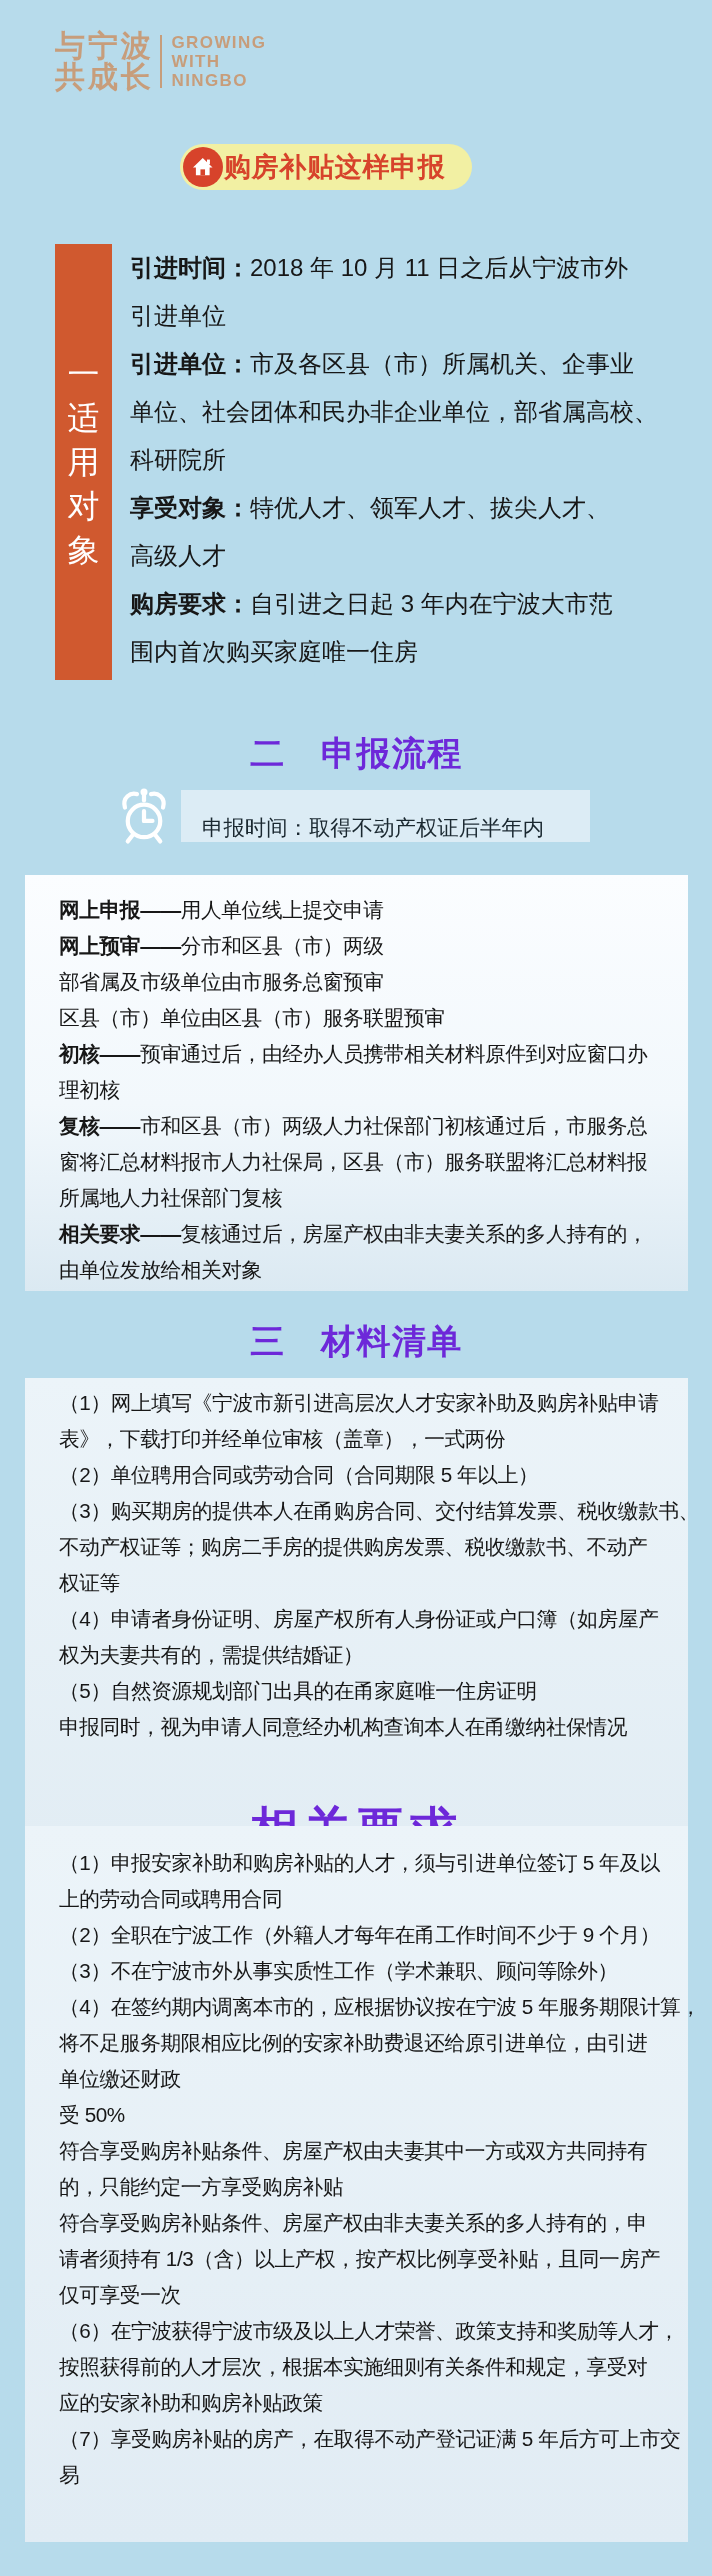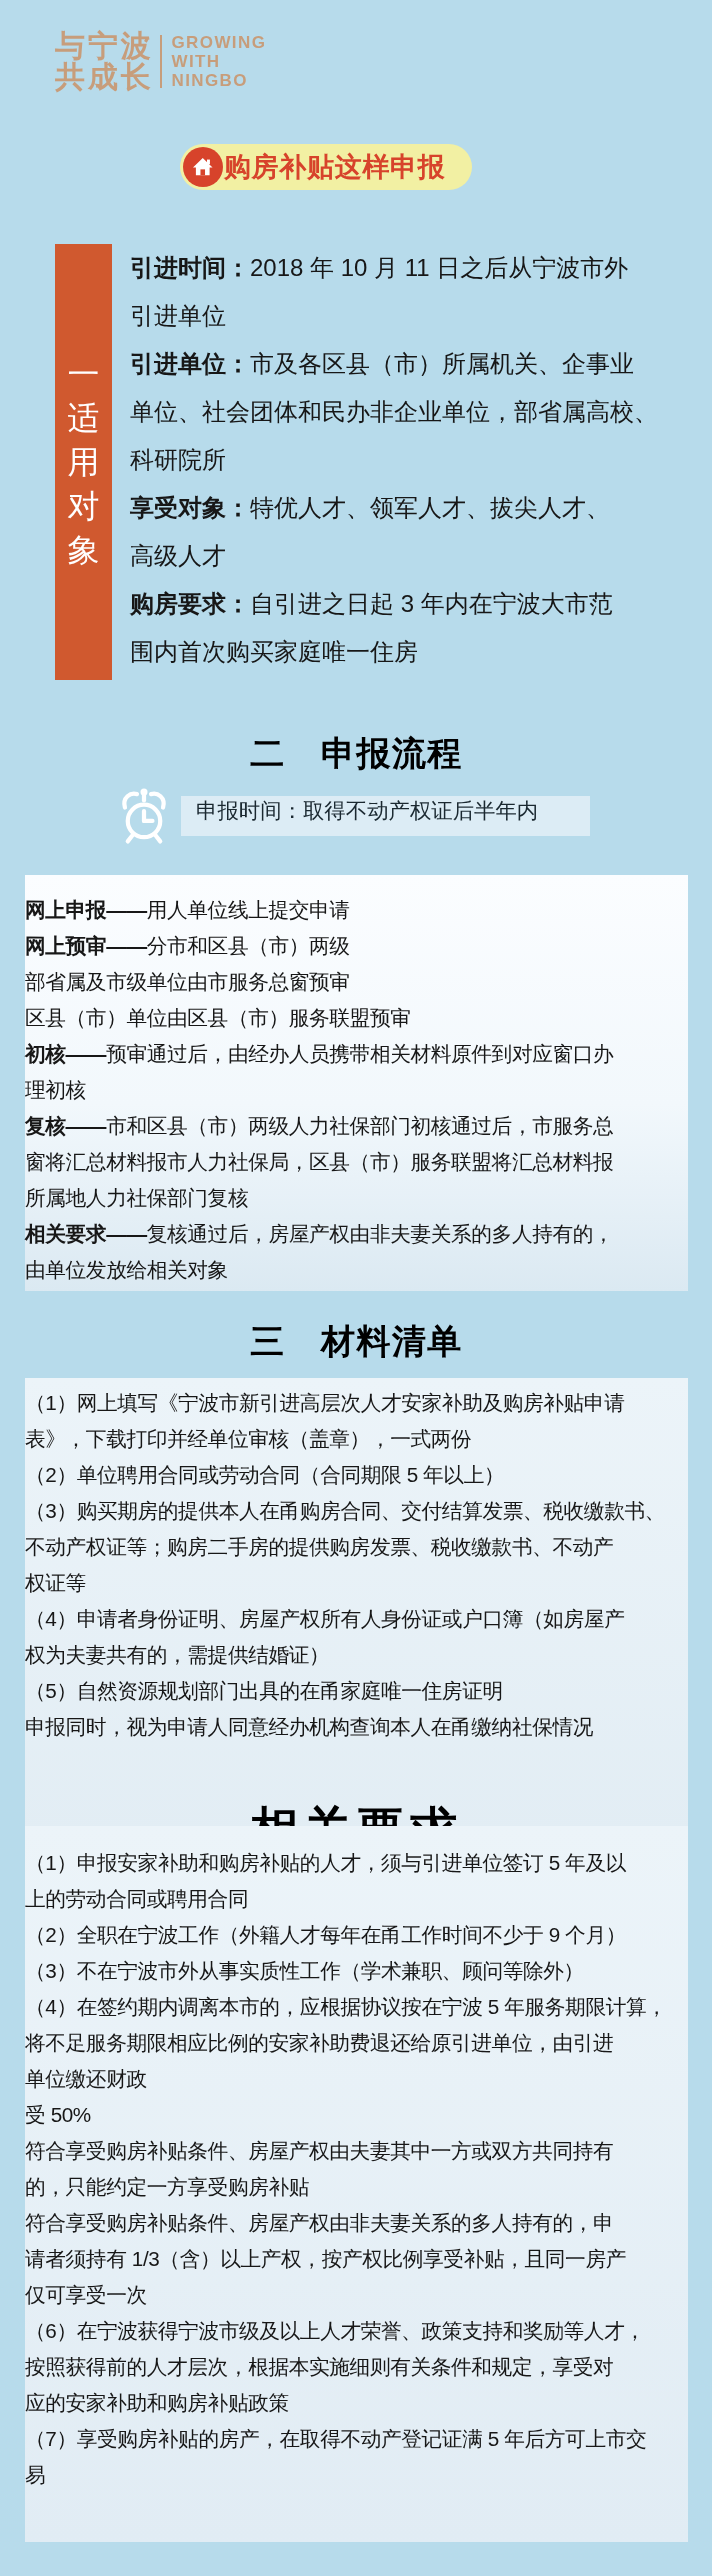--- a/index.html
+++ b/index.html
@@ -30,33 +30,33 @@
     background:#d0592f; display:flex; flex-direction:column; align-items:center; justify-content:center;
     gap:12px; color:#ffffff; }
   #section1-bar .line { font-size:32px; line-height:1; font-weight:500; }
 
   #section1-content { position:absolute; left:130px; top:244px; width:556px; }
   #section1-content .line { height:48px; line-height:48px; font-size:24px; white-space:nowrap; }
   #section1-content b { font-weight:700; }
 
   
   .center-heading { position:absolute; left:0; width:713px; text-align:center;
-    color:#000000; font-weight:800; white-space:nowrap; }
+    color:#6d28d9; font-weight:800; white-space:nowrap; }
   #heading-2 { top:731px; font-size:34px; letter-spacing:1.4px; }
   #heading-3 { top:1319px; font-size:34px; letter-spacing:1.4px; }
   #heading-4 { top:1798px; font-size:48px; font-weight:900; letter-spacing:5px;font-family:Liberation Mono, monospace; }
 
   
   #notice-row { position:absolute; left:120px; top:787px; display:flex; align-items:center; }
   .clock-icon { width:48px; height:58px; margin-right:13px; flex:0 0 auto; }
-  #notice-box { width:409px; height:40px; background:#dcecf5; display:flex; align-items:flex-start;
-    padding-left:15px; font-size:21.4px; color:#1a2830; white-space:nowrap; }
+  #notice-box { width:409px; height:52px; background:#dcecf5; display:flex; align-items:flex-end;
+    padding-left:21px; font-size:21.4px; color:#1a2830; white-space:nowrap; }
 
   
-  .card { position:absolute; left:25px; width:663px; padding-right:21.4px; }
+  .card { position:absolute; left:25px; width:663px; padding-left:34px; padding-right:21.4px; }
   .card .line { line-height:36px; font-size:20.7px; letter-spacing:-0.4px; white-space:nowrap; }
   .card b { font-weight:700; }
   #card-1 { top:875px; height:416px; padding-top:17px;
     background:linear-gradient(180deg,#fbfdff 0%,#f2f8fc 55%,#dbe9f2 100%); }
   #card-2 { top:1378px; height:460px; padding-top:7.1px;
     background:linear-gradient(180deg,#ecf4f9 0%,#e2edf4 100%); }
   #card-3 { top:1826px; height:716px; padding-top:18.5px;
     background:linear-gradient(180deg,#ecf4f9 0%,#e1ecf4 100%); }
 </style>
 </head>

